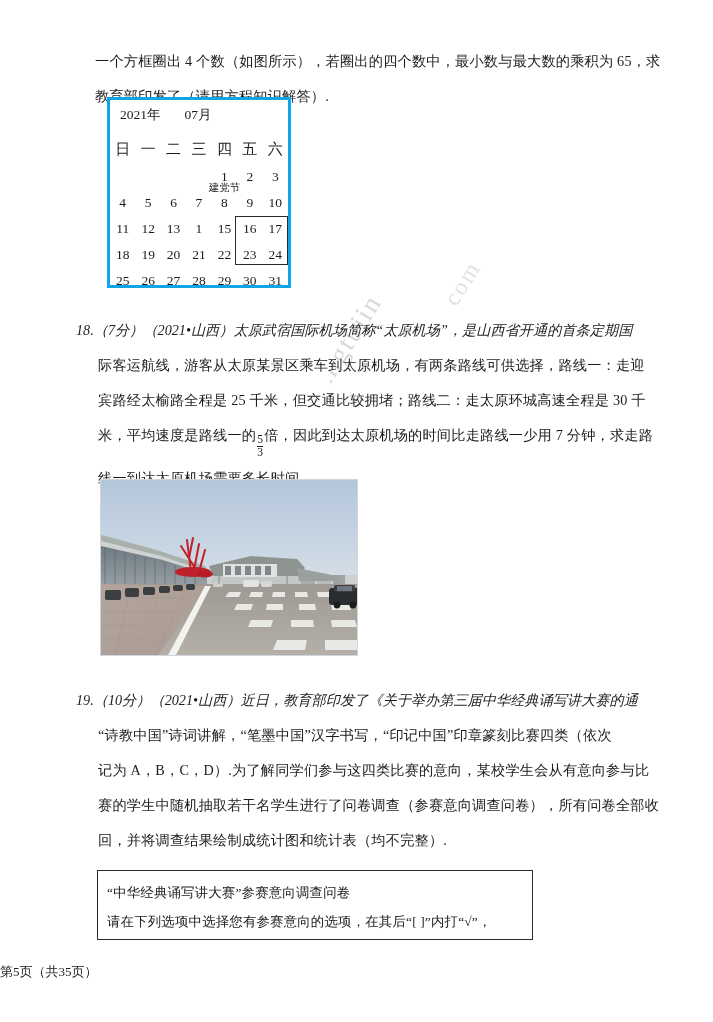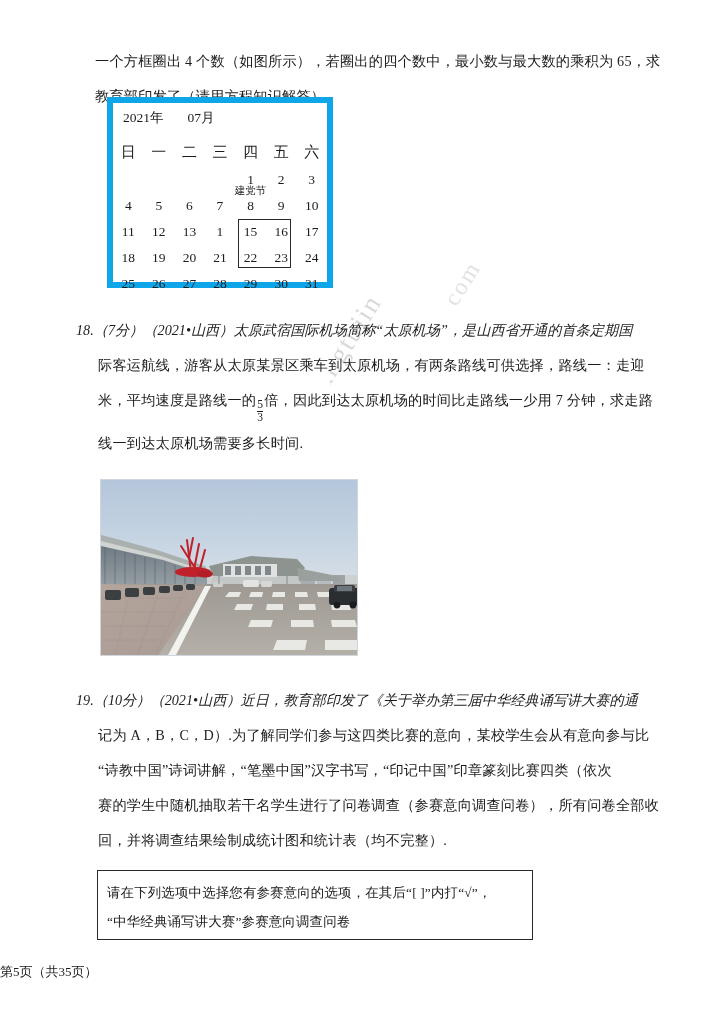--- a/index.html
+++ b/index.html
@@ -78,23 +78,23 @@
     position: relative;
     top: -2px;
   }
   .frac .den { border-top: 1px solid #1c1c1c; padding-top: 0px; }
 
   
   .calendar {
     position: absolute;
     left: 107px;
     top: 97px;
-    width: 226px;
+    width: 184px;
     height: 191px;
-    border: 6px solid #0ea5e9;
+    border: 3px solid #0ea5e9;
     background: #fff;
   }
   .cal-title {
     position: absolute;
     left: 10px;
     top: 6px;
     font-size: 13.5px;
     white-space: nowrap;
   }
   .cal-title .mon { margin-left: 24px; }
@@ -266,20 +266,21 @@
           <div class="cal-cell">30</div>
           <div class="cal-cell">31</div>
         </div>
       </div>
       <div class="cal-highlight"></div>
     </div>
 
     <div class="para" style="left:76px; top:313px; width:566px;">
       <span class="ln num-label">18.（7分）（2021•山西）太原武宿国际机场简称“太原机场”，是山西省开通的首条定期国</span>
       <span class="ln indent">际客运航线，游客从太原某景区乘车到太原机场，有两条路线可供选择，路线一：走迎</span>
+      <span class="ln indent">宾路经太榆路全程是 25 千米，但交通比较拥堵；路线二：走太原环城高速全程是 30 千</span>
       <span class="ln indent"><span>米，平均速度是路线一的</span><span class="frac">
             <span class="num">5</span>
             <span class="den">3</span>
           </span><span>倍，因此到达太原机场的时间比走路线一少用 7 分钟，求走路</span></span>
       <span class="ln indent">线一到达太原机场需要多长时间.</span>
     </div>
 
     <div class="photo">
       <svg width="258" height="177" viewBox="0 0 258 177">
         <defs>
@@ -406,27 +407,27 @@
 
         <g stroke="#8d9498" stroke-width="1.2">
           <line x1="118" y1="104" x2="118" y2="86"></line>
           <line x1="186" y1="104" x2="186" y2="84"></line>
         </g>
       </svg>
     </div>
 
     <div class="para" style="left:76px; top:683px; width:566px;">
       <span class="ln num-label">19.（10分）（2021•山西）近日，教育部印发了《关于举办第三届中华经典诵写讲大赛的通</span>
+      <span class="ln indent">“诗教中国”诗词讲解，“笔墨中国”汉字书写，“印记中国”印章篆刻比赛四类（依次</span>
       <span class="ln indent">记为 A，B，C，D）.为了解同学们参与这四类比赛的意向，某校学生会从有意向参与比</span>
-      <span class="ln indent">“诗教中国”诗词讲解，“笔墨中国”汉字书写，“印记中国”印章篆刻比赛四类（依次</span>
       <span class="ln indent">赛的学生中随机抽取若干名学生进行了问卷调查（参赛意向调查问卷），所有问卷全部收</span>
       <span class="ln indent">回，并将调查结果绘制成统计图和统计表（均不完整）.</span>
     </div>
 
     <div class="questionnaire">
+      <div class="q-line">“中华经典诵写讲大赛”参赛意向调查问卷</div>
       <div class="q-line"><span>请在下列选项中选择您有参赛意向的选项</span><span>，在其后“[</span><span class="blank">      </span><span>]”内打“√”，</span></div>
-      <div class="q-line">“中华经典诵写讲大赛”参赛意向调查问卷</div>
     </div>
 
     <div class="footer">第5页（共35页）</div>
 
   </div>
 </div>
 
 </body></html>

